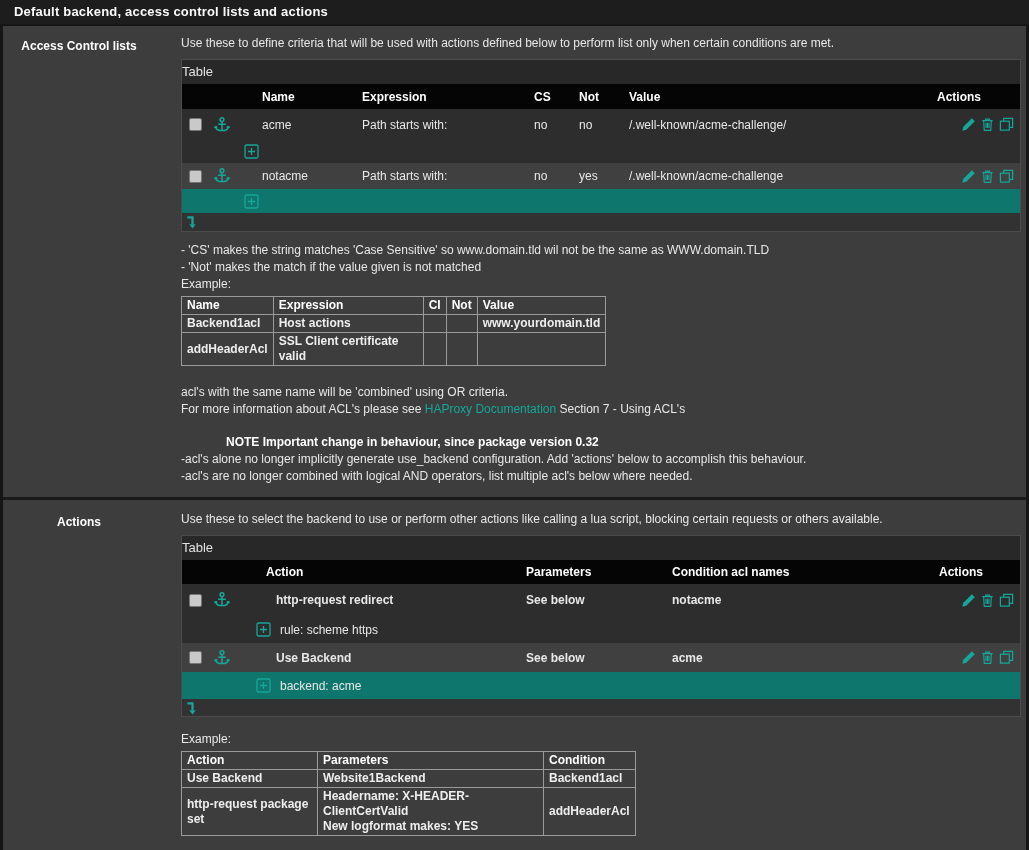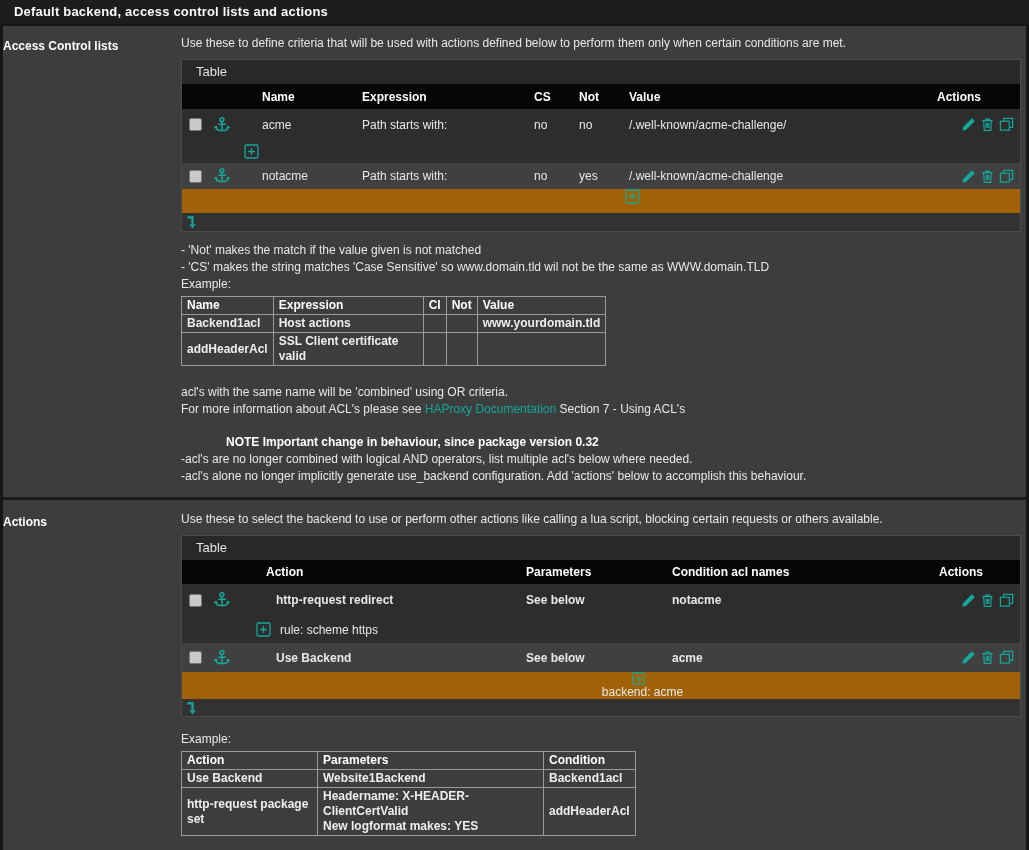--- a/index.html
+++ b/index.html
@@ -15,45 +15,45 @@
     height: 24px; background: #1d1d1d; color: #fafafa;
     font-weight: bold; font-size: 13px; line-height: 24px;
     padding-left: 14px; letter-spacing: .2px;
   }
   .panel {
     background: #3d3d3d; margin: 0 3px; padding: 10px 0 12px 0;
     border-bottom: 3px solid #1a1a1a;
   }
   .form-row { display: flex; }
   .row-label {
-    width: 152px; flex: 0 0 152px; text-align: left;
+    width: 152px; flex: 0 0 152px; text-align: center;
     font-weight: bold; color: #ffffff; padding-top: 3px;
   }
   .row-content { margin-left: 26px; width: 840px; }
   .desc { margin-bottom: 8px; line-height: 15px; }
 
   
   .dtable { width: 840px; border: 1px solid #4b4b4b; background: #333333; }
   .dtable-title {
     background: #282828; height: 24px; line-height: 24px;
-    padding-left: 14px; font-size: 13px; color: #e2e2e2;
+    font-size: 13px; color: #e2e2e2;
   }
   .grid { display: grid; align-items: center; }
   .acl-grid  { grid-template-columns: 28px 42px 100px 172px 45px 50px 1fr 122px; }
   .act-grid  { grid-template-columns: 28px 42px 262px 148px 240px 1fr; font-weight: bold; }
   .thead { background: #050505; color: #fff; font-weight: bold; }
   .acl-grid.thead { height: 25px; }
   .act-grid.thead { height: 24px; }
   .cell { padding-left: 10px; overflow: hidden; white-space: nowrap; }
   .cell-center { text-align: center; padding-left: 0; }
   .action-cell-head { padding-left: 14px; }
   .action-cell { padding-left: 24px; }
   .row-main-a { background: #2d2d2d; }
   .row-main-b { background: #404040; }
-  .row-sub    { background: #a16207; flex-direction: column; }
+  .row-sub    { background: #0f766e; }
   .row-foot   { background: #323232; }
   .r-h31 { height: 31px; } .r-h23 { height: 23px; }
   .r-h26 { height: 26px; } .r-h24 { height: 24px; }
   .r-h18 { height: 18px; }
   .r-h32 { height: 32px; } .r-h27 { height: 27px; }
   .r-h29 { height: 29px; } .r-h17 { height: 17px; }
   .subrow { display: flex; align-items: center; text-align: right; }
   .subrow-acl { padding-left: 62px; }
   .subrow-act { padding-left: 74px; }
   .subrow .sub-text { margin-left: 9px; }
@@ -116,21 +116,21 @@
     </g>
   </defs>
 </svg>
 
 <div class="titlebar">Default backend, access control lists and actions</div>
 
 <div class="panel" style="margin-top:2px;">
   <div class="form-row">
     <div class="row-label">Access Control lists</div>
     <div class="row-content">
-      <div class="desc">Use these to define criteria that will be used with actions defined below to perform them only when certain conditions are met.</div>
+      <div class="desc">Use these to define criteria that will be used with actions defined below to perform list only when certain conditions are met.</div>
 
       <div class="dtable">
         <div class="dtable-title">Table</div>
         <div class="grid acl-grid thead">
           <div></div>
             <div></div>
           <div class="cell">Name</div>
           <div class="cell">Expression</div>
           <div class="cell">CS</div>
           <div class="cell">Not</div>
@@ -214,22 +214,22 @@
             </svg>
         </div>
         <div class="footrow row-foot r-h18">
           <svg class="tic" width="15" height="16" viewBox="0 0 16 16">
               <use href="#i-leveldown"></use>
             </svg>
         </div>
       </div>
 
       <div class="spacer10"></div>
+      <div class="txt">- 'CS' makes the string matches 'Case Sensitive' so www.domain.tld wil not be the same as WWW.domain.TLD</div>
       <div class="txt">- 'Not' makes the match if the value given is not matched</div>
-      <div class="txt">- 'CS' makes the string matches 'Case Sensitive' so www.domain.tld wil not be the same as WWW.domain.TLD</div>
       <div class="txt ex-label">Example:</div>
 
       <table class="ex">
         <tbody>
             <tr>
           <th style="width:80px">Name</th>
           <th style="width:150px">Expression</th>
           <th style="width:16px">CI</th>
           <th style="width:24px">Not</th>
           <th style="width:113px">Value</th>
@@ -249,22 +249,22 @@
           <td></td>
         </tr>
       </tbody>
         </table>
 
       <div class="spacer16"></div>
       <div class="txt">acl's with the same name will be 'combined' using OR criteria.</div>
       <div class="txt"><span>For more information about ACL's please see </span><a class="link">HAProxy Documentation</a><span> Section 7 - Using ACL's</span></div>
       <div class="spacer16"></div>
       <div class="txt bold-note">NOTE Important change in behaviour, since package version 0.32</div>
+      <div class="txt">-acl's alone no longer implicitly generate use_backend configuration. Add 'actions' below to accomplish this behaviour.</div>
       <div class="txt">-acl's are no longer combined with logical AND operators, list multiple acl's below where needed.</div>
-      <div class="txt">-acl's alone no longer implicitly generate use_backend configuration. Add 'actions' below to accomplish this behaviour.</div>
     </div>
   </div>
 </div>
 
 <div class="panel" style="padding-top:12px;">
   <div class="form-row">
     <div class="row-label">Actions</div>
     <div class="row-content">
       <div class="desc">Use these to select the backend to use or perform other actions like calling a lua script, blocking certain requests or others available.</div>
 

